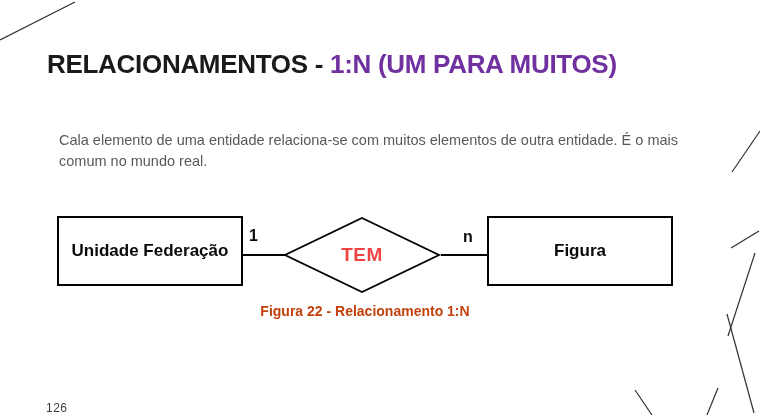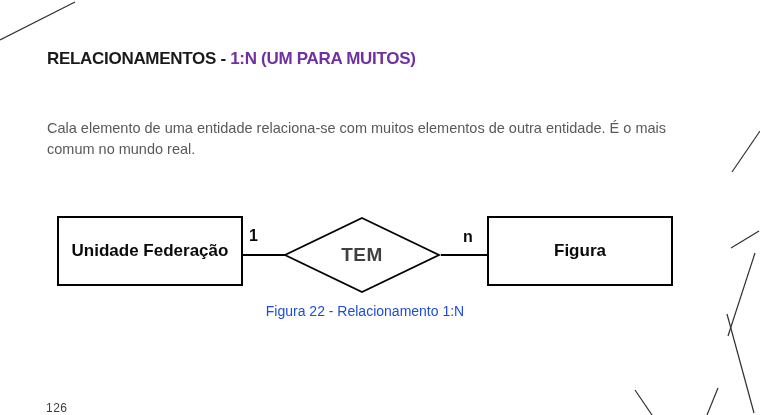--- a/index.html
+++ b/index.html
@@ -12,55 +12,55 @@
   }
   html,body{margin:0;padding:0;background:#fff;}
   .slide{
     position:relative;width:760px;height:415px;background:var(--bg);
     overflow:hidden;font-family:"Liberation Sans",sans-serif;
   }
   .deco{position:absolute;inset:0;width:760px;height:415px;pointer-events:none;}
   .deco line{stroke:var(--deco);stroke-width:1.2;}
   .title{
     position:absolute;left:47px;top:49px;margin:0;
-    font-size:17px;font-weight:bold;letter-spacing:-0.3px;
+    font-size:26px;font-weight:bold;letter-spacing:-0.3px;
     color:var(--title-color);white-space:nowrap;
   }
   .title .accent{color:var(--accent);}
   .body-text{
-    position:absolute;left:47px;top:118px;width:655px;margin:0;
+    position:absolute;left:47px;top:118px;width:655px;margin:12px;
     font-size:14.5px;line-height:21px;color:var(--body-gray);
   }
   .diagram{position:absolute;left:0;top:0;width:760px;height:415px;}
   .entity{
     position:absolute;top:216px;height:70px;box-sizing:border-box;
     border:2px solid var(--stroke);background:#fff;
     display:flex;align-items:center;justify-content:center;
     font-weight:bold;font-size:17px;color:#0a0a0a;white-space:nowrap;
   }
   .entity-left{left:57px;width:186px;}
   .entity-right{left:487px;width:186px;}
   .connector{position:absolute;top:254px;height:0;border-top:2px solid var(--stroke);}
   .connector-left{left:243px;width:42px;}
   .connector-right{left:441px;width:46px;}
   .diamond-svg{position:absolute;left:281px;top:215px;width:162px;height:80px;}
   .diamond-svg polygon{fill:#ffffff;stroke:var(--stroke);stroke-width:1.8;}
   .diamond-label{
     position:absolute;left:281px;top:215px;width:162px;height:80px;
     display:flex;align-items:center;justify-content:center;
-    font-weight:bold;font-size:19px;color:#404040;letter-spacing:0.5px;
+    font-weight:bold;font-size:19px;color:#ef4444;letter-spacing:0.5px;
   }
   .cardinality{
     position:absolute;font-weight:bold;font-size:16px;color:#0a0a0a;
   }
   .cardinality-left{left:249px;top:227px;}
   .cardinality-right{left:463px;top:228px;}
   .figure-caption{
     position:absolute;left:57px;top:303px;width:616px;text-align:center;
-    font-weight:normal;font-size:14px;color:#1d4ed8;
+    font-weight:bold;font-size:14px;color:#c2410c;
   }
   .page-number{
     position:absolute;left:46px;top:401px;
     font-size:12px;color:#3c3c3c;letter-spacing:0.5px;
   }
 </style>
 </head>
 <body>
 
 <div class="slide">

